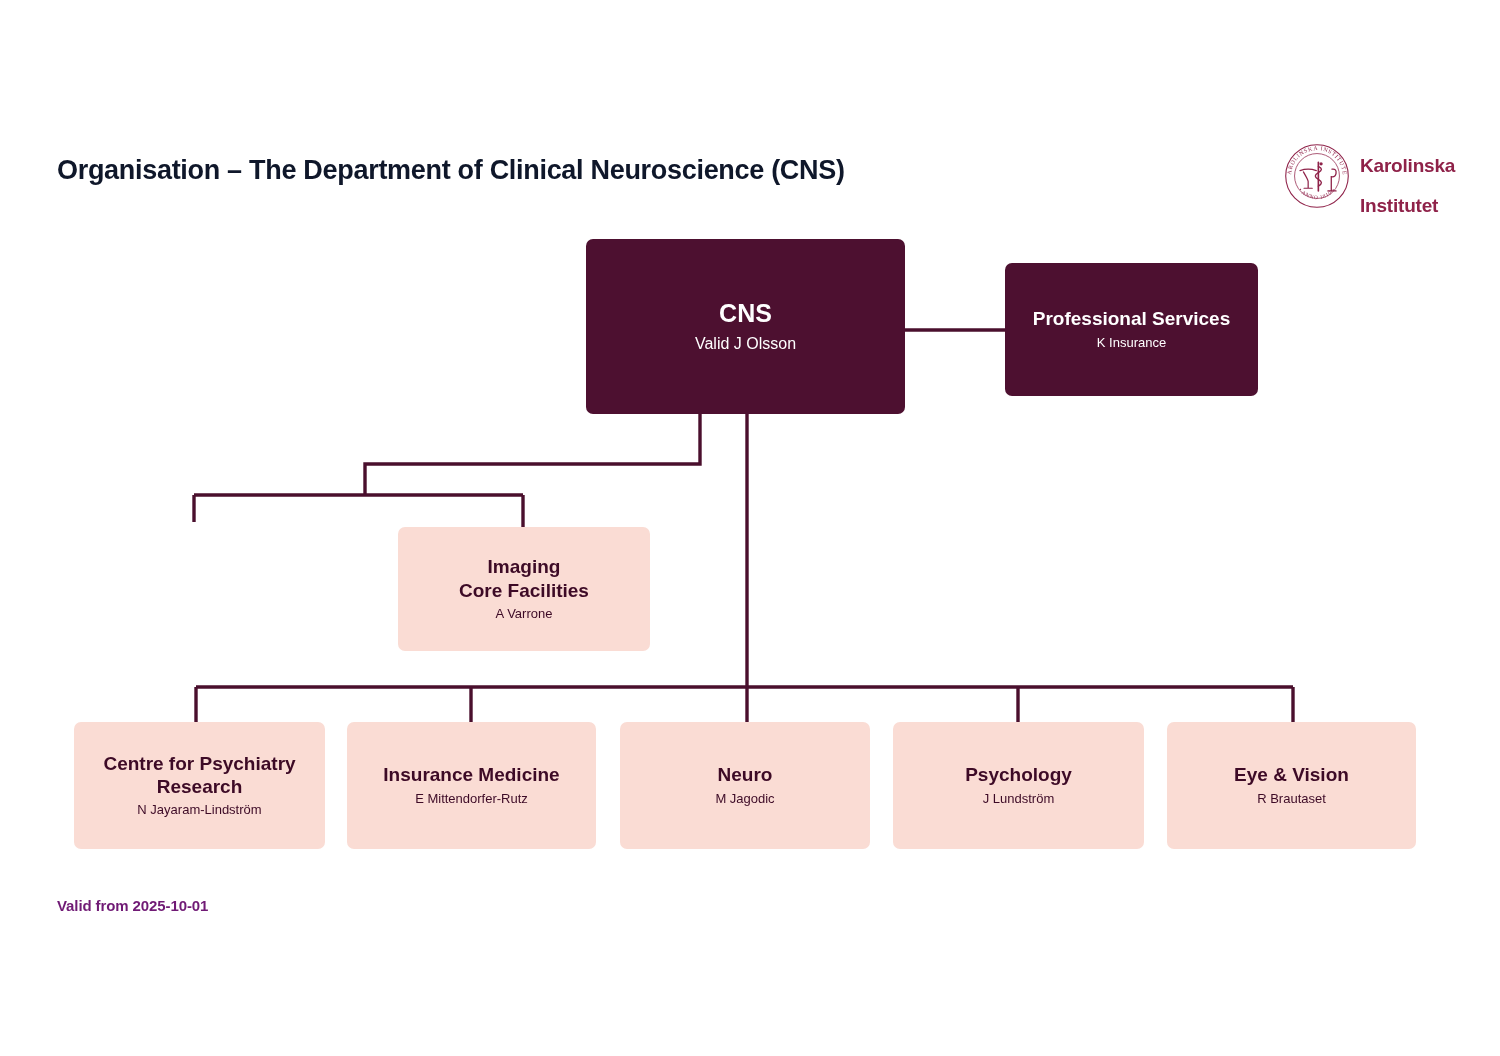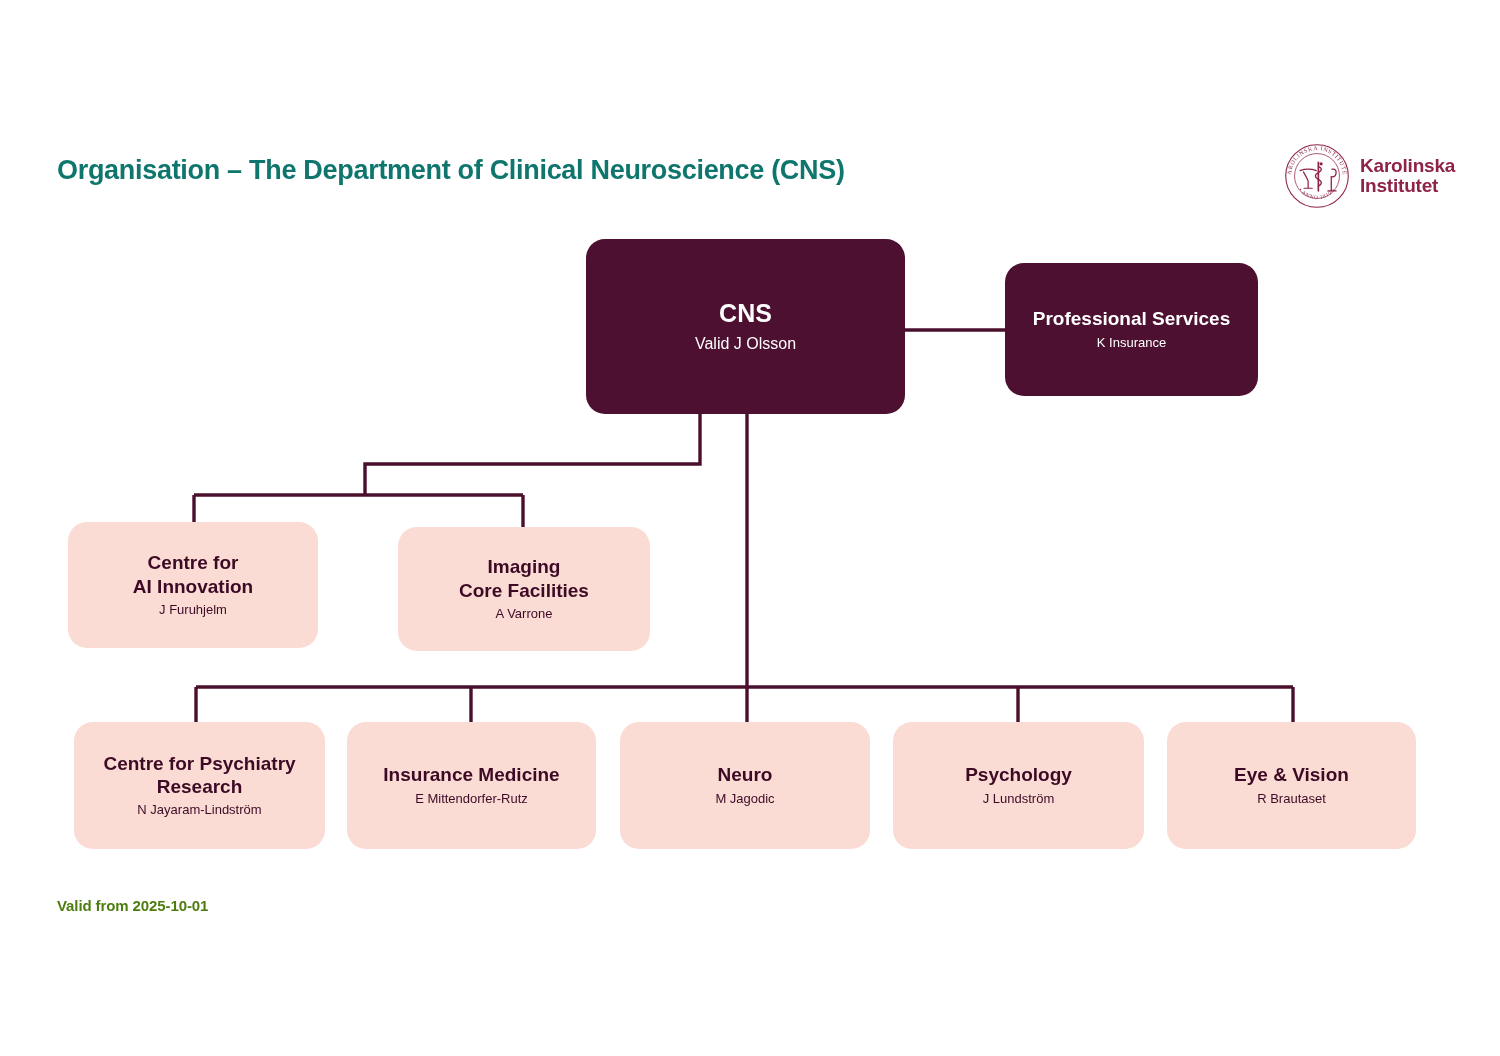--- a/index.html
+++ b/index.html
@@ -21,21 +21,21 @@
   }
 
   
   #page-title {
     position: absolute;
     left: 57px;
     top: 155px;
     font-size: 27px;
     font-weight: 700;
     letter-spacing: -0.3px;
-    color: #0f766e;
+    color: #0f172a;
     white-space: nowrap;
   }
 
   
   #logo {
     position: absolute;
     left: 1283px;
     top: 140px;
     width: 180px;
     height: 72px;
@@ -44,37 +44,37 @@
     gap: 9px;
   }
   #logo-seal { width: 68px; height: 68px; flex: 0 0 auto; }
   #logo-wordmark {
     font-size: 19px;
     font-weight: 700;
     line-height: 1.06;
     color: #8f2249;
     letter-spacing: -0.2px;
   }
-  #logo-wordmark span { display: block; }
+  #logo-wordmark span { display: block; margin-top: 20px; }
 
   
   #connectors {
     position: absolute;
     left: 0;
     top: 0;
     width: 1500px;
     height: 1056px;
     pointer-events: none;
   }
 
   
   .node {
     position: absolute;
     box-sizing: border-box;
-    border-radius: 19px;
+    border-radius: 7px;
     display: flex;
     flex-direction: column;
     align-items: center;
     justify-content: center;
     text-align: center;
     padding: 6px 12px;
   }
   .node .node-title {
     font-weight: 700;
     line-height: 1.22;
@@ -127,21 +127,21 @@
   .row-bottom .node-title { font-size: 19px; }
   .row-bottom .node-person { font-size: 13px; font-weight: 400; }
 
   
   #footer-validity {
     position: absolute;
     left: 57px;
     top: 897px;
     font-size: 15px;
     font-weight: 700;
-    color: #4d7c0f;
+    color: #701a75;
     letter-spacing: -0.1px;
   }
 </style>
 </head>
 <body>
 
 <div id="page">
 
   <div id="page-title">Organisation – The Department of Clinical Neuroscience (CNS)</div>
 
@@ -198,25 +198,20 @@
   <div class="node dark" id="node-cns">
     <div class="node-title">CNS</div>
     <div class="node-person">Valid J Olsson</div>
   </div>
 
   <div class="node dark" id="node-professional-services">
     <div class="node-title">Professional Services</div>
     <div class="node-person">K Insurance</div>
   </div>
 
-  <div class="node light row-mid" id="node-ai-innovation">
-    <div class="node-title">Centre for
-AI Innovation</div>
-    <div class="node-person">J Furuhjelm</div>
-  </div>
   <div class="node light row-mid" id="node-imaging">
     <div class="node-title">Imaging
 Core Facilities</div>
     <div class="node-person">A Varrone</div>
   </div>
 
   <div class="node light row-bottom" id="node-psychiatry">
     <div class="node-title">Centre for Psychiatry Research</div>
     <div class="node-person">N Jayaram-Lindström</div>
   </div>

